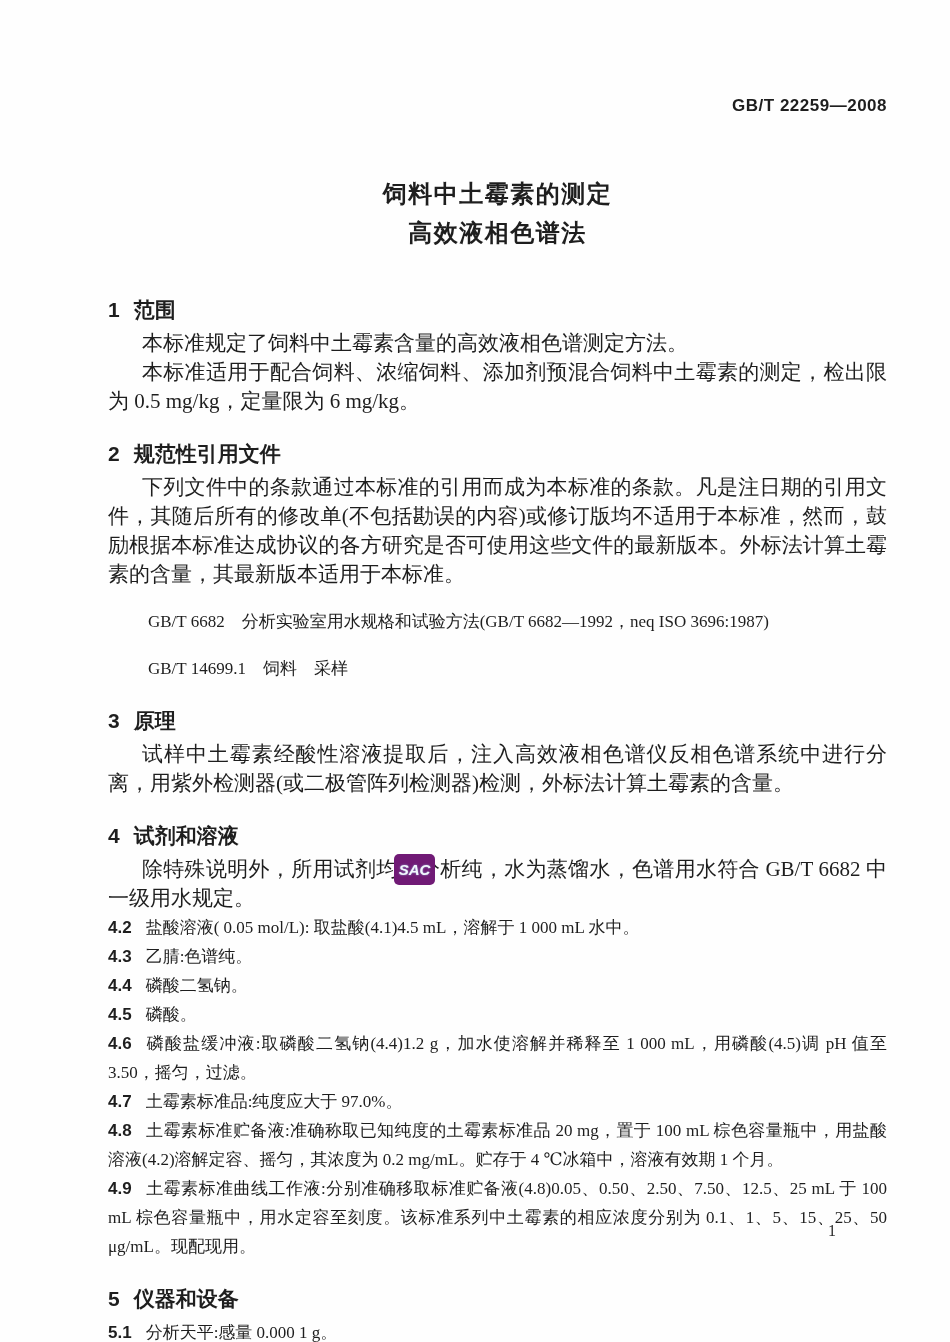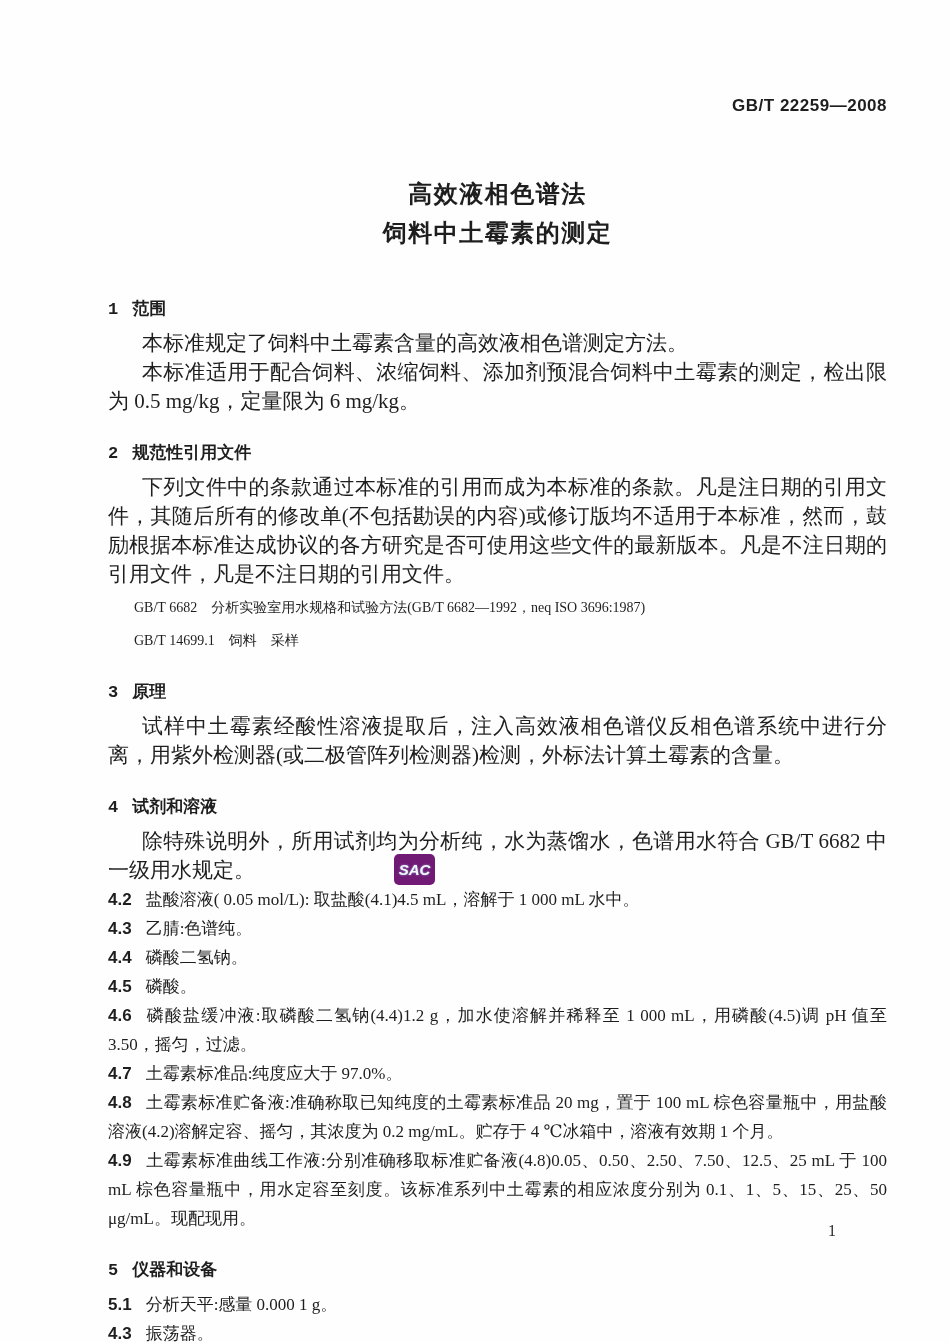--- a/index.html
+++ b/index.html
@@ -18,33 +18,33 @@
     font-weight:bold;font-size:17px;letter-spacing:.5px;
     line-height:20px;
   }
   .doc-title{
     margin-top:58px;text-align:center;
     font-family:"Liberation Sans","DejaVu Sans",sans-serif;
     font-weight:bold;font-size:24px;line-height:39px;letter-spacing:1.5px;
   }
   .section{margin:0;}
   .sec-heading{
-    font-family:Liberation Mono, monospace;
-    font-weight:bold;font-size:17px;line-height:24px;
+    font-family:Liberation Sans, sans-serif;
+    font-weight:bold;font-size:21px;line-height:24px;
     margin:26px 0 7px 0;
   }
   .section-first .sec-heading{margin-top:46px;}
   .sec-no{margin-right:14px;}
   p.body-para{
     margin:0;text-indent:34px;text-align:justify;
     font-size:21px;line-height:29px;
   }
   p.ref{
-    margin:4px;padding-left:22px;
-    font-size:14px;line-height:29px;
+    margin:18px;padding-left:22px;
+    font-size:17px;line-height:29px;
   }
   p.clause{
     margin:0;font-size:17px;line-height:29px;text-align:justify;
   }
   .clause-no{
     font-family:"Liberation Sans","DejaVu Sans",sans-serif;
     font-weight:bold;margin-right:14px;
   }
   .watermark{
     position:absolute;left:394px;top:854px;
@@ -66,37 +66,37 @@
 
 <div class="page">
 
   <div class="watermark">SAC</div>
 
   <div class="inner">
 
     <div class="std-header">GB/T 22259—2008</div>
 
     <div class="doc-title">
+      <div>饲料中土霉素的测定</div>
       <div>高效液相色谱法</div>
-      <div>饲料中土霉素的测定</div>
     </div>
 
     <div class="section section-first">
       <div class="sec-heading">
         <span class="sec-no">1</span><span>范围</span>
       </div>
       <p class="body-para">本标准规定了饲料中土霉素含量的高效液相色谱测定方法。</p>
       <p class="body-para">本标准适用于配合饲料、浓缩饲料、添加剂预混合饲料中土霉素的测定，检出限为 0.5 mg/kg，定量限为 6 mg/kg。</p>
     </div>
 
     <div class="section">
       <div class="sec-heading">
         <span class="sec-no">2</span><span>规范性引用文件</span>
       </div>
-      <p class="body-para">下列文件中的条款通过本标准的引用而成为本标准的条款。凡是注日期的引用文件，其随后所有的修改单(不包括勘误的内容)或修订版均不适用于本标准，然而，鼓励根据本标准达成协议的各方研究是否可使用这些文件的最新版本。凡是不注日期的引用文件，凡是不注日期的引用文件。</p>
+      <p class="body-para">下列文件中的条款通过本标准的引用而成为本标准的条款。凡是注日期的引用文件，其随后所有的修改单(不包括勘误的内容)或修订版均不适用于本标准，然而，鼓励根据本标准达成协议的各方研究是否可使用这些文件的最新版本。外标法计算土霉素的含量，其最新版本适用于本标准。</p>
       <p class="ref">GB/T 6682　分析实验室用水规格和试验方法(GB/T 6682—1992，neq ISO 3696:1987)</p>
       <p class="ref">GB/T 14699.1　饲料　采样</p>
     </div>
 
     <div class="section">
       <div class="sec-heading">
         <span class="sec-no">3</span><span>原理</span>
       </div>
       <p class="body-para">试样中土霉素经酸性溶液提取后，注入高效液相色谱仪反相色谱系统中进行分离，用紫外检测器(或二极管阵列检测器)检测，外标法计算土霉素的含量。</p>
     </div>

